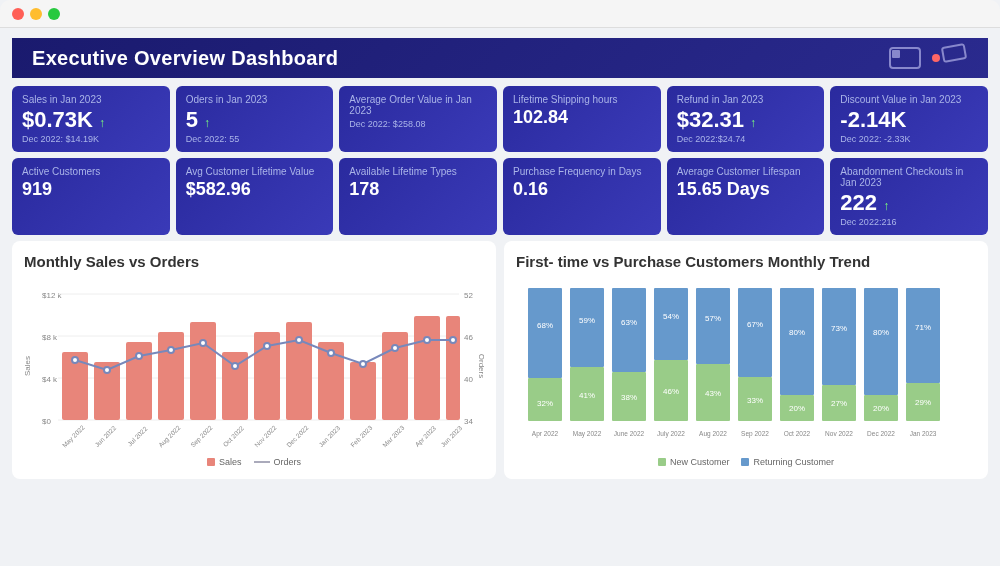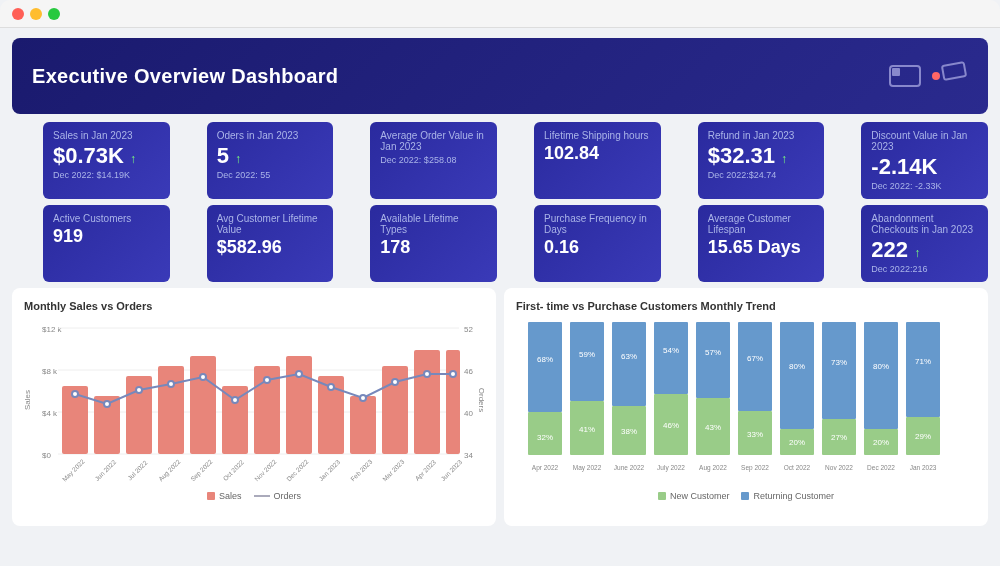--- a/index.html
+++ b/index.html
@@ -30,22 +30,22 @@
     .dashboard-container {
       background: #f0f2f5;
       padding: 10px 12px;
       height: 538px;
       overflow: hidden;
     }
 
     
     .header {
       background: linear-gradient(135deg, #1a1a6e 0%, #2a2a8e 100%);
-      border-radius: 8px;
-      padding: 18px 20px;
+      border-radius: 0;
+      padding: 0 20px;
       display: flex;
       justify-content: space-between;
       align-items: center;
       margin-bottom: 8px;
     }
     .header-title {
       color: white;
       font-size: 20px;
       font-weight: 700;
       letter-spacing: 0.3px;
@@ -61,21 +61,20 @@
       display: flex;
       gap: 6px;
       margin-bottom: 6px;
     }
     .kpi-card {
       background: linear-gradient(135deg, #2a2a9e 0%, #3a3ab8 100%);
       border-radius: 6px;
       padding: 8px 10px;
       flex: 1;
       color: white;
-      margin-left: 31px;
     }
     .kpi-label {
       font-size: 10px;
       color: #aab4e8;
       margin-bottom: 3px;
       font-weight: 500;
     }
     .kpi-value {
       font-size: 22px;
       font-weight: 700;
@@ -101,23 +100,24 @@
       gap: 8px;
       height: 238px;
     }
     .chart-card {
       background: white;
       border-radius: 8px;
       padding: 12px;
       flex: 1;
     }
     .chart-title {
-      font-size: 11px;
+      font-size: 15px;
       font-weight: 600;
       color: #333;
+      margin-bottom: 8px;
     }
 
     
     .bar-chart-area {
       position: relative;
       height: 175px;
     }
     .bar-chart-svg {
       width: 100%;
       height: 100%;

